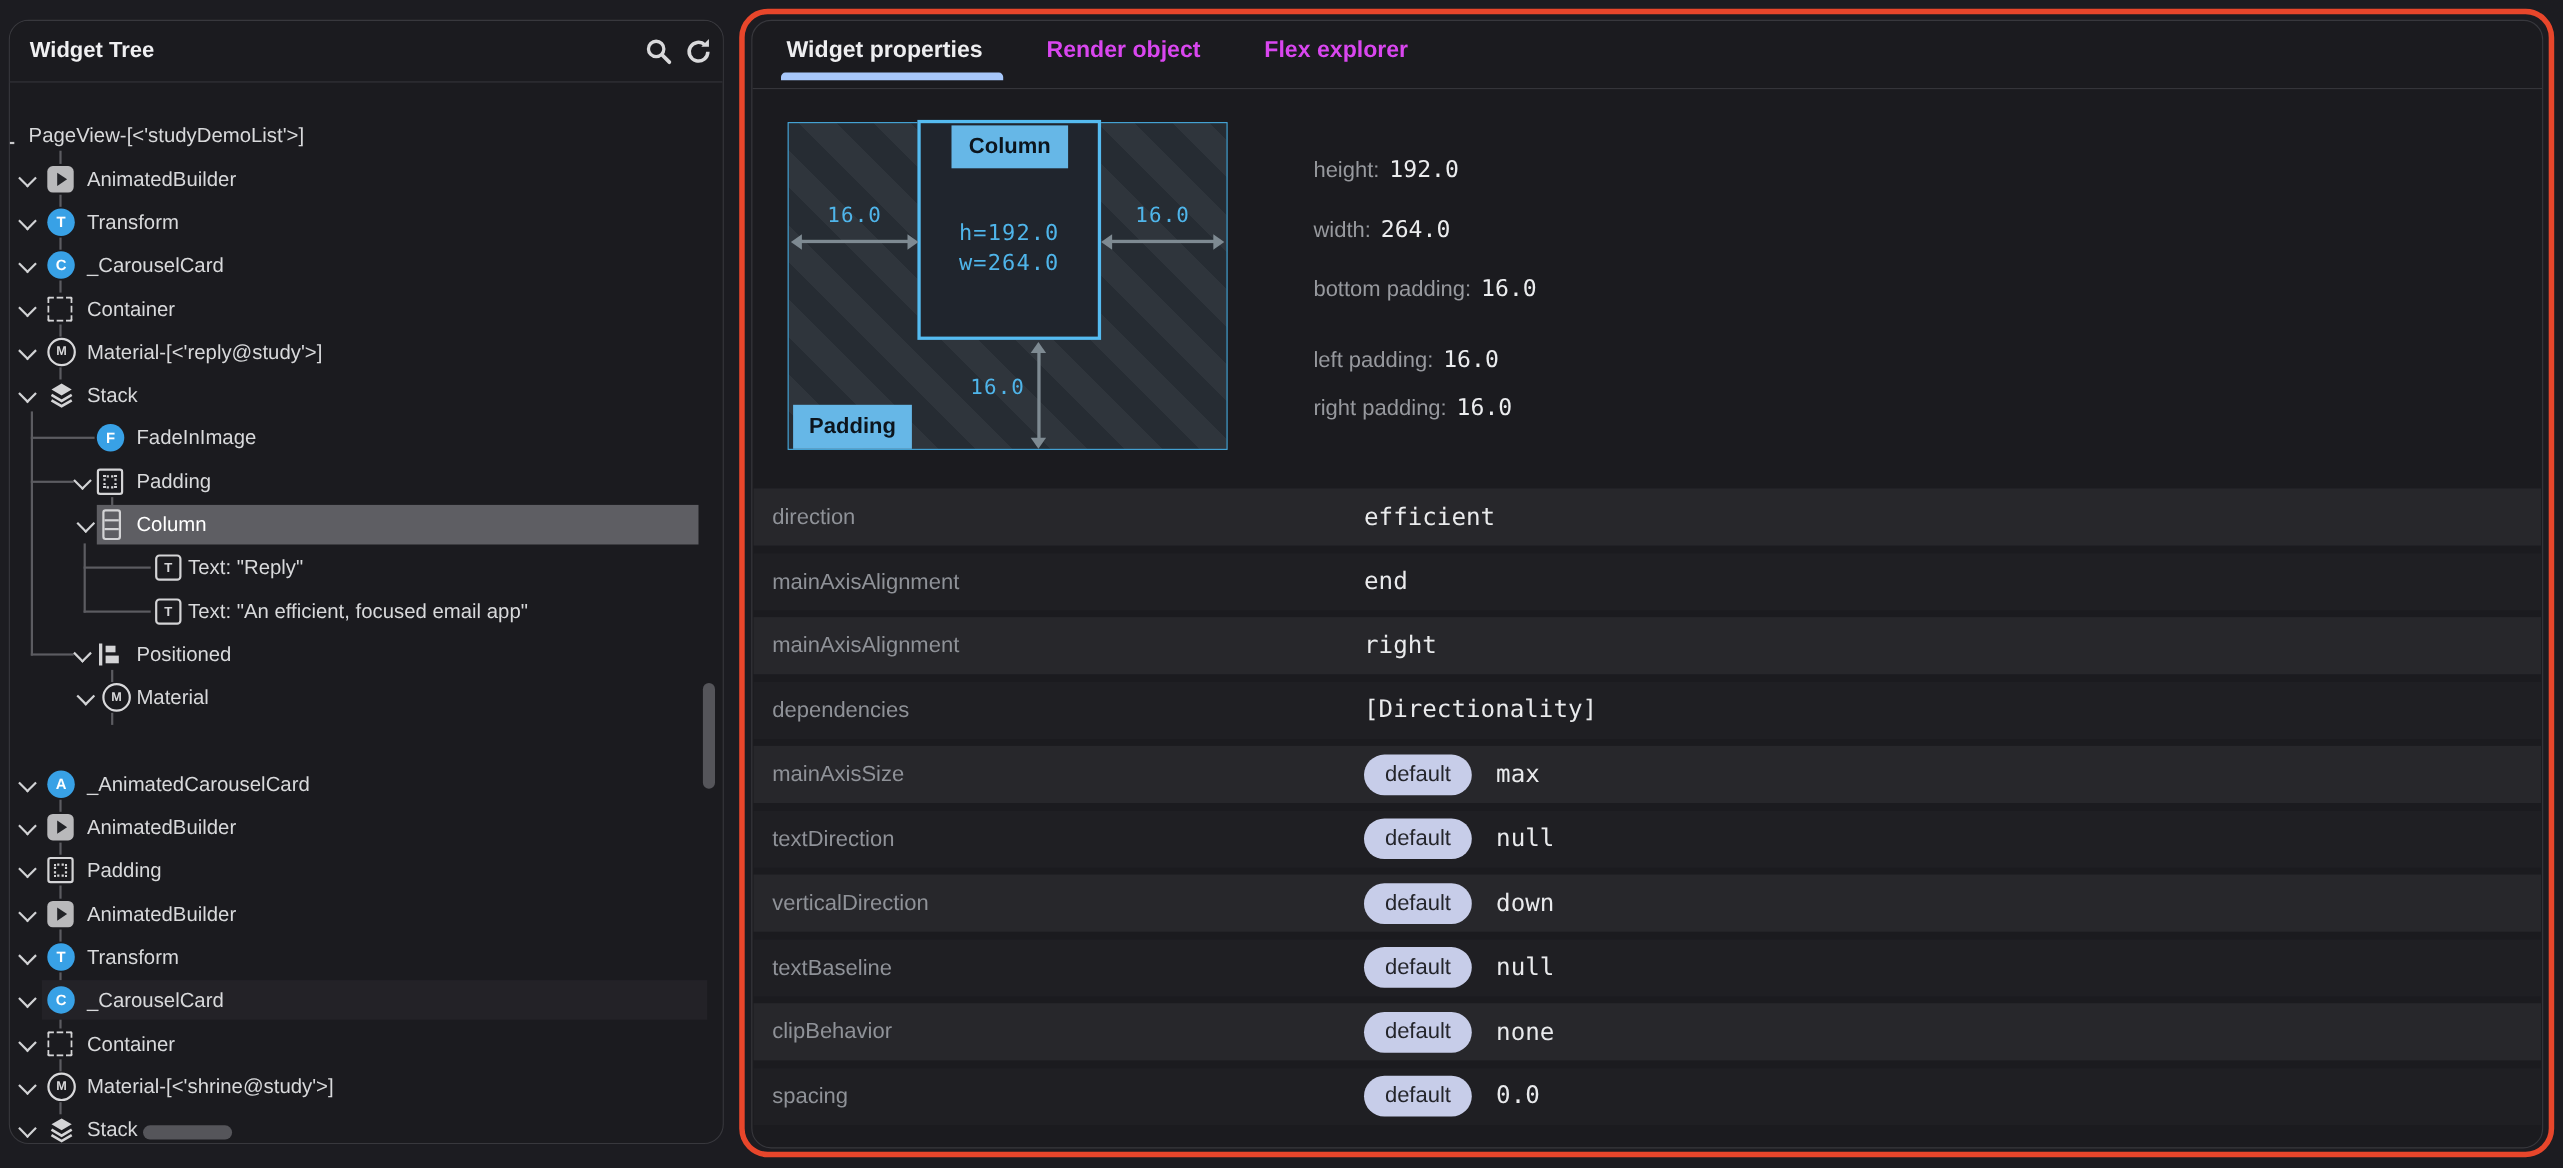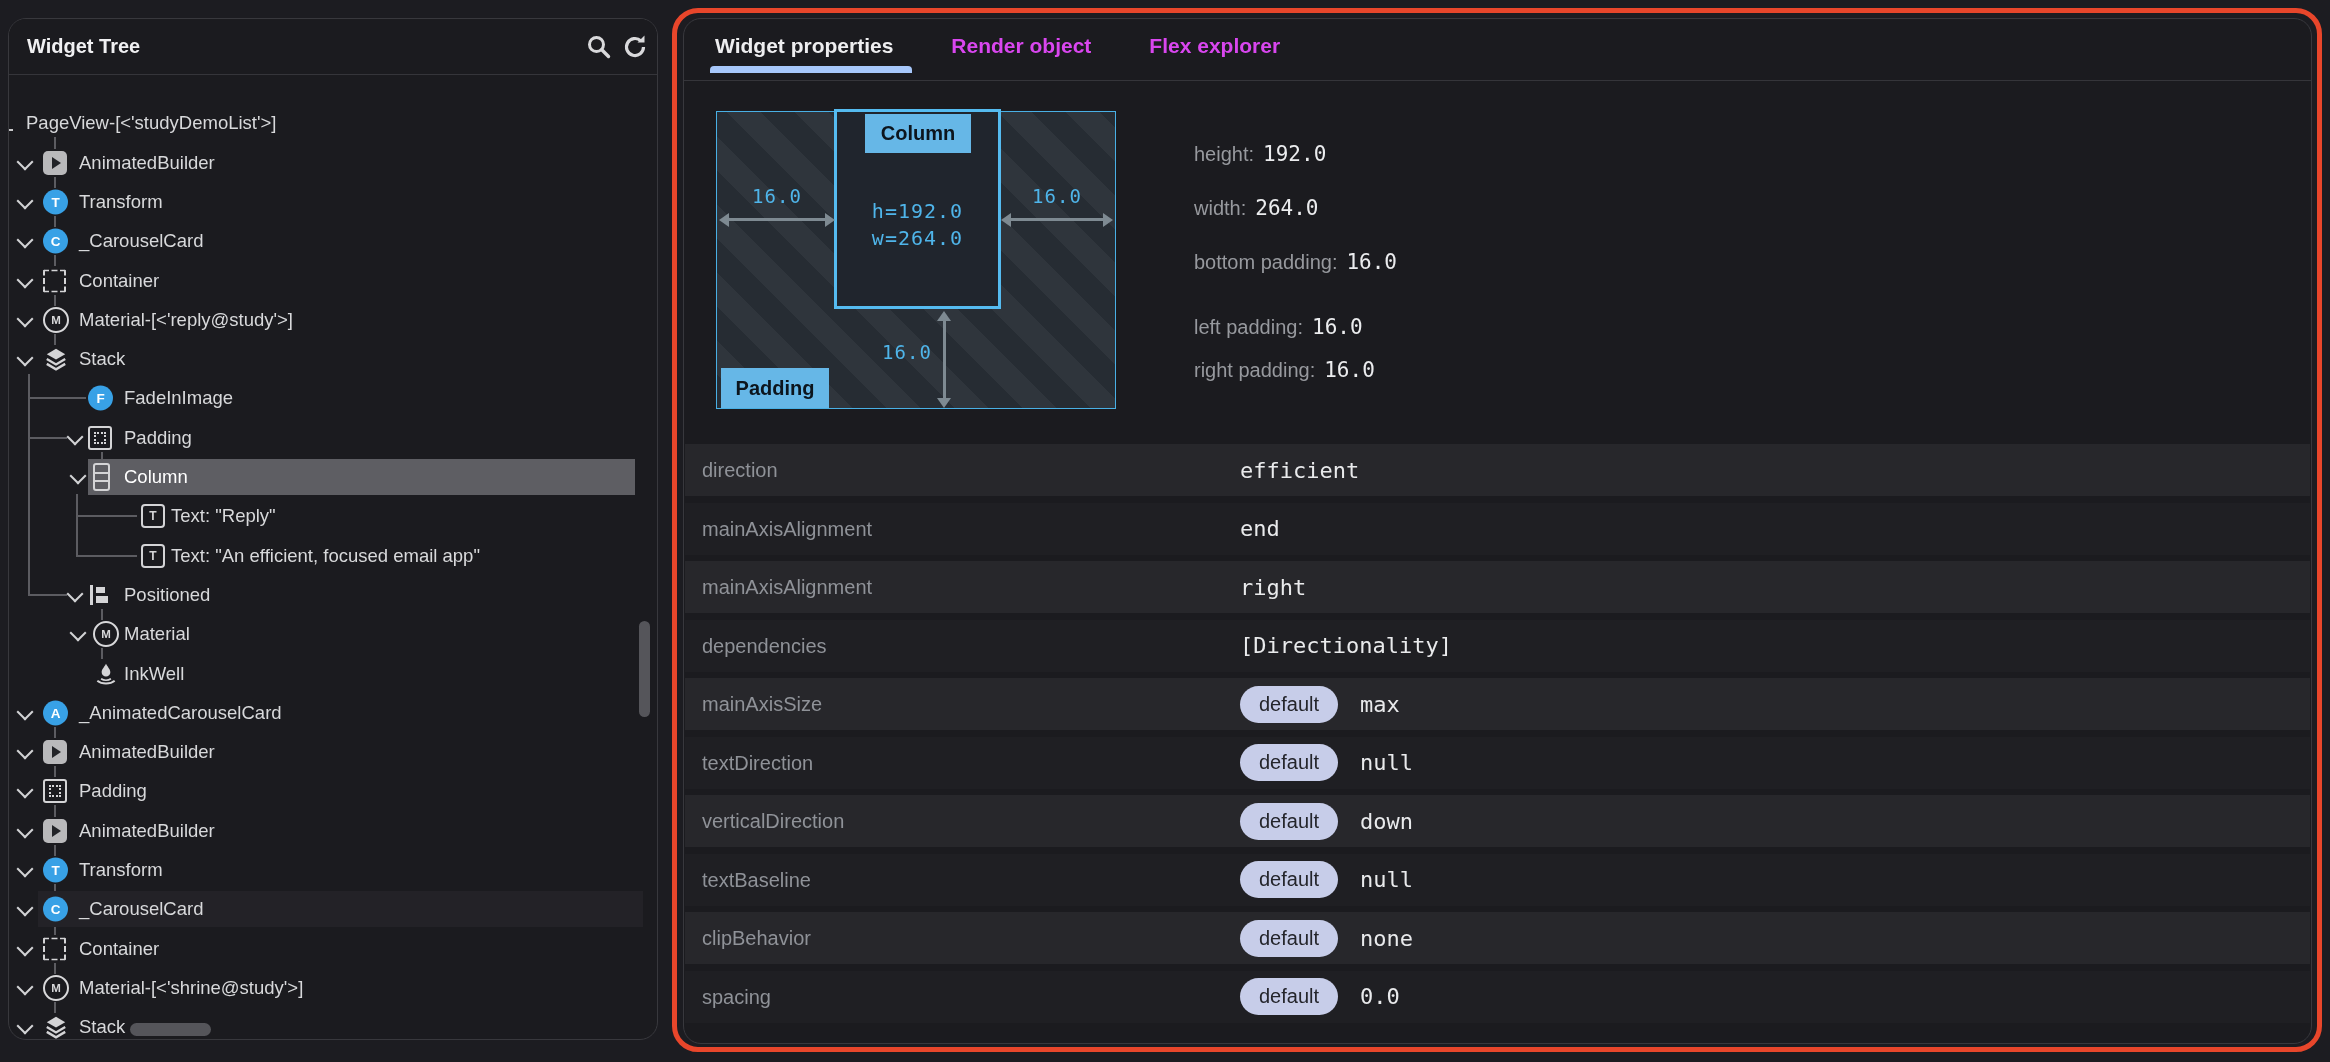--- a/index.html
+++ b/index.html
@@ -231,32 +231,20 @@
             </span>
             <span class="lbl" style="left: 115px;">Positioned</span>
           </div>
           <div class="tree-row" style="top: 597.2px;">
             <span class="chev" style="left: 63px;"></span>
             <span class="ticon" style="left: 84px;">
               <span class="i-material">M</span>
             </span>
             <span class="lbl" style="left: 115px;">Material</span>
           </div>
-          <div class="tree-row" style="top: 636.5px;">
-            <span class="ticon" style="left: 84px;">
-              <span class="">
-                <svg width="26" height="26" viewBox="0 0 24 24">
-                  <path d="M12 2.5c-2 3.7-4 5.2-4 7.8a4 4 0 0 0 8 0c0-2.6-2-4.1-4-7.8Z" fill="#d4d4d6"></path>
-                  <path d="M4 18.2c2 1.7 4.7 2.6 8 2.6s6-.9 8-2.6" stroke="#d4d4d6" stroke-width="1.8" fill="none"></path>
-                  <path d="M7.5 16.4c1.2.9 2.7 1.4 4.5 1.4s3.3-.5 4.5-1.4" stroke="#d4d4d6" stroke-width="1.5" fill="none"></path>
-                </svg>
-              </span>
-            </span>
-            <span class="lbl" style="left: 115px;">InkWell</span>
-          </div>
           <div class="tree-row" style="top: 675.8px;">
             <span class="chev" style="left: 10px;"></span>
             <span class="ticon" style="left: 34px;">
               <span class="i-circle">A</span>
             </span>
             <span class="lbl" style="left: 70px;">_AnimatedCarouselCard</span>
           </div>
           <div class="tree-row" style="top: 715.1px;">
             <span class="chev" style="left: 10px;"></span>
             <span class="ticon" style="left: 34px;">

